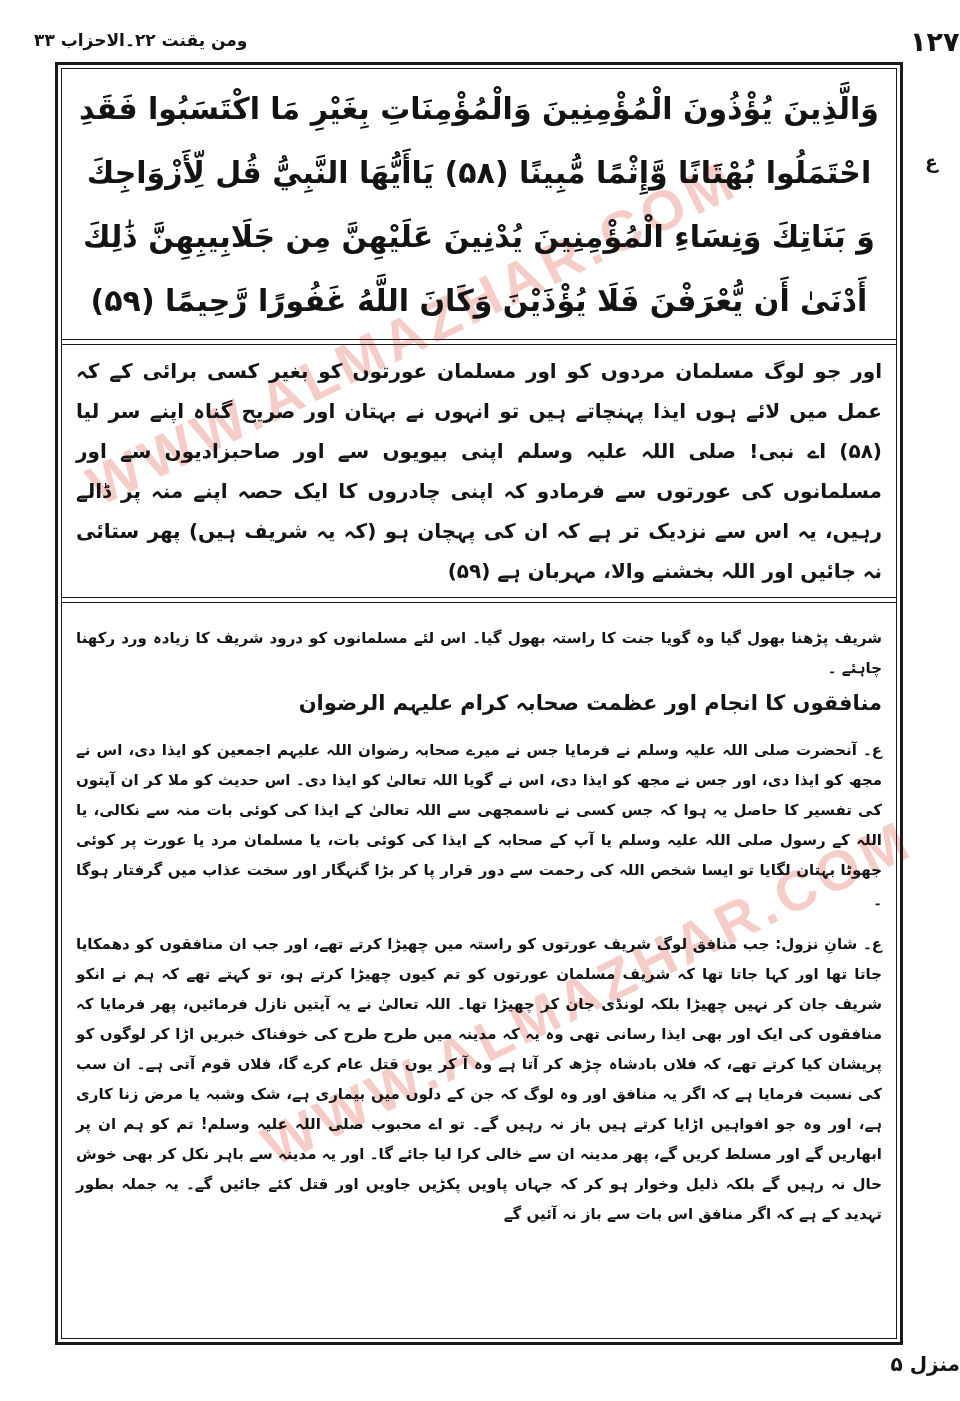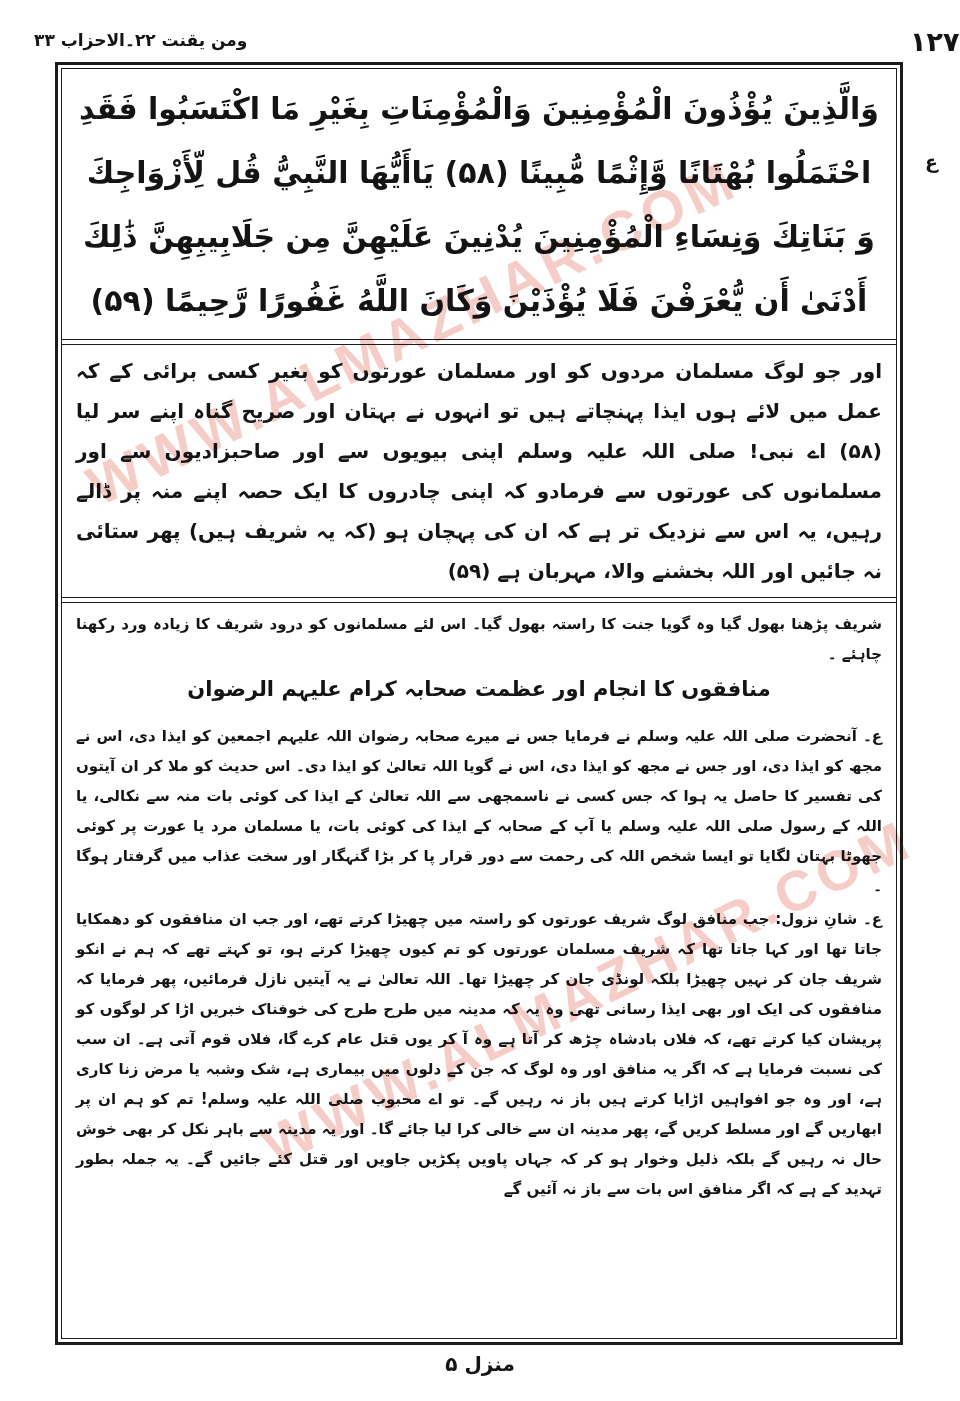--- a/index.html
+++ b/index.html
@@ -94,32 +94,32 @@
   
   .commentary{
     direction:rtl;
     text-align:justify;
     font-weight:bold;
     font-size:15px;
     line-height:30px;
     padding:6px 14px 4px 14px;
     flex:1 1 auto;
   }
-  .commentary p{margin:0 0 3px 0;}
+  .commentary p{margin:14px 0 3px 0;}
   .commentary h2{
     margin:5px 0 17px 0;
-    text-align:center;
+    text-align:right;
     font-size:21px;
     font-weight:bold;
   }
   
   .footer{
     position:absolute;z-index:1;
     left:0;top:1352px;width:100%;
-    text-align:center;
+    text-align:right;
     font-size:20px;font-weight:bold;
     direction:rtl;
   }
 </style>
 </head>
 <body>
 
 <div class="page">
 
   <div class="watermark wm-a" style="color: rgb(239, 154, 142);">WWW.ALMAZHAR.COM</div>

